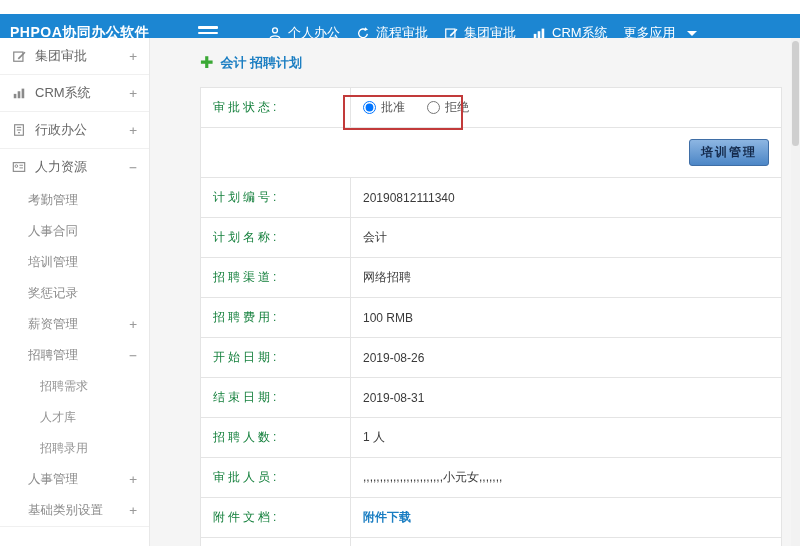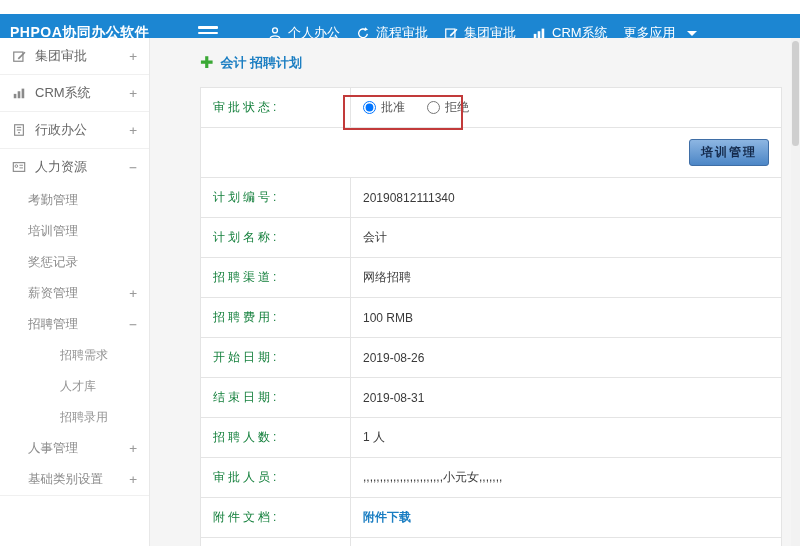--- a/index.html
+++ b/index.html
@@ -19,21 +19,21 @@
     border-top:5px solid #fff; margin-left:5px; }
 
   
   .sidebar { position:absolute; top:38px; left:0; bottom:0; width:150px; background:#fff;
     border-right:1px solid #e8e8e8; font-size:13px; color:#666; overflow:hidden; }
   .sec { border-bottom:1px solid #f0f0f0; }
   .item { display:flex; align-items:center; padding:9px 12px; cursor:pointer; }
   .item .ic { width:18px; margin-right:5px; color:#8a8a8a; display:inline-flex; }
   .tg { margin-left:auto; color:#9a9a9a; font-size:13px; font-family:"DejaVu Sans Mono",monospace; }
   .sub { display:flex; align-items:center; padding:7px 12px 7px 28px; font-size:12.5px; color:#8c8c8c; cursor:pointer; }
-  .sub2 { padding-left:60px; font-size:12px; color:#939393; }
+  .sub2 { padding-left:40px; font-size:12px; color:#939393; }
 
   
   .main { position:absolute; top:38px; left:150px; right:0; bottom:0; background:#f5f5f5;
     padding:16px 18px 0 50px; }
   .page-title { display:flex; align-items:center; gap:7px; font-size:13px; font-weight:bold; color:#1b7ec2; }
   .plus-icon { color:#3aa835; font-size:16px; font-weight:bold; line-height:1; }
 
   .table-wrap { position:relative; margin-top:15px; }
   table.form { width:582px; border-collapse:collapse; background:#fff; table-layout:fixed; }
   table.form td { border:1px solid #e4e4e4; font-size:12px; padding:11px 12px; vertical-align:middle; }
@@ -162,20 +162,23 @@
             <circle cx="5" cy="7" r="1.5" fill="none" stroke="#8a8a8a" stroke-width="1.1"></circle>
             <line x1="8.5" y1="6" x2="12.5" y2="6" stroke="#8a8a8a" stroke-width="1.1"></line>
             <line x1="8.5" y1="9" x2="12.5" y2="9" stroke="#8a8a8a" stroke-width="1.1"></line>
           </svg>
       </span>
       <span>人力资源</span>
       <span class="tg">−</span>
     </div>
     <div class="sub">
         <span>考勤管理</span>
+      </div>
+    <div class="sub">
+        <span>人事合同</span>
       </div>
     <div class="sub">
         <span>培训管理</span>
       </div>
     <div class="sub">
         <span>奖惩记录</span>
       </div>
     <div class="sub">
         <span>薪资管理</span>
         <span class="tg">+</span>

